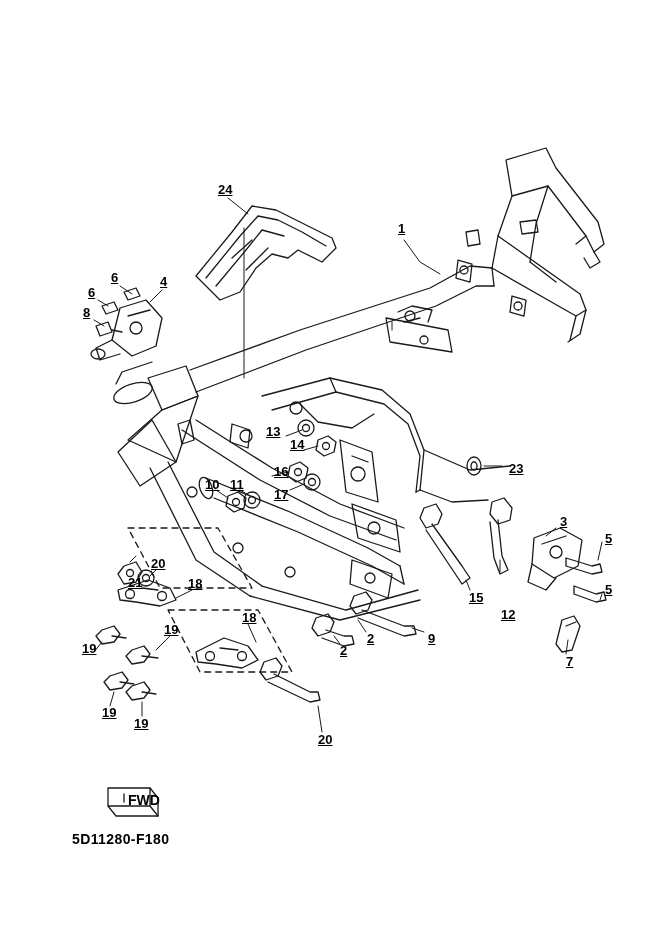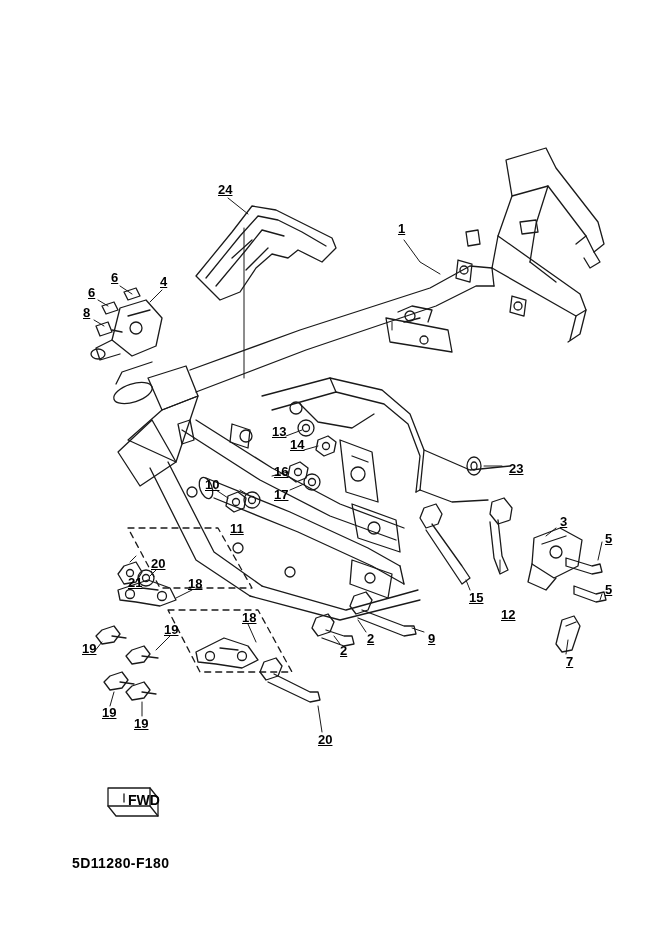--- a/index.html
+++ b/index.html
@@ -37,21 +37,20 @@
     text-decoration: underline;
   }
   .partcode {
     position: absolute;
     font-family: "Liberation Sans", sans-serif;
     font-size: 14px;
     font-weight: bold;
     letter-spacing: 0.4px;
     color: #000000;
     white-space: nowrap;
-    margin-top: 24px;
   }
   .fwd-label {
     position: absolute;
     font-family: "Liberation Sans", sans-serif;
     font-size: 14px;
     font-weight: bold;
     color: #000000;
     white-space: nowrap;
   }
 </style>
@@ -302,26 +301,26 @@
 
     </g>
   </svg>
 
   <div class="callout" style="left:398px; top:222px;">1</div>
   <div class="callout" style="left:218px; top:183px;">24</div>
   <div class="callout" style="left:111px; top:271px;">6</div>
   <div class="callout" style="left:88px;  top:286px;">6</div>
   <div class="callout" style="left:160px; top:275px;">4</div>
   <div class="callout" style="left:83px;  top:306px;">8</div>
-  <div class="callout" style="left:272px; top:425px;text-align:right;">13</div>
+  <div class="callout" style="left:266px; top:425px;text-align:right;">13</div>
   <div class="callout" style="left:290px; top:438px;">14</div>
   <div class="callout" style="left:256px; top:465px;margin-left:18px;">16</div>
   <div class="callout" style="left:274px; top:488px;">17</div>
   <div class="callout" style="left:205px; top:478px;">10</div>
-  <div class="callout" style="left:230px; top:478px;margin-top:44px;">11</div>
+  <div class="callout" style="left:230px; top:478px;">11</div>
   <div class="callout" style="left:509px; top:462px;text-align:right;">23</div>
   <div class="callout" style="left:560px; top:515px;">3</div>
   <div class="callout" style="left:605px; top:532px;">5</div>
   <div class="callout" style="left:605px; top:583px;">5</div>
   <div class="callout" style="left:566px; top:655px;">7</div>
   <div class="callout" style="left:501px; top:608px;text-align:center;">12</div>
   <div class="callout" style="left:469px; top:591px;">15</div>
   <div class="callout" style="left:428px; top:632px;">9</div>
   <div class="callout" style="left:367px; top:632px;">2</div>
   <div class="callout" style="left:340px; top:644px;">2</div>

